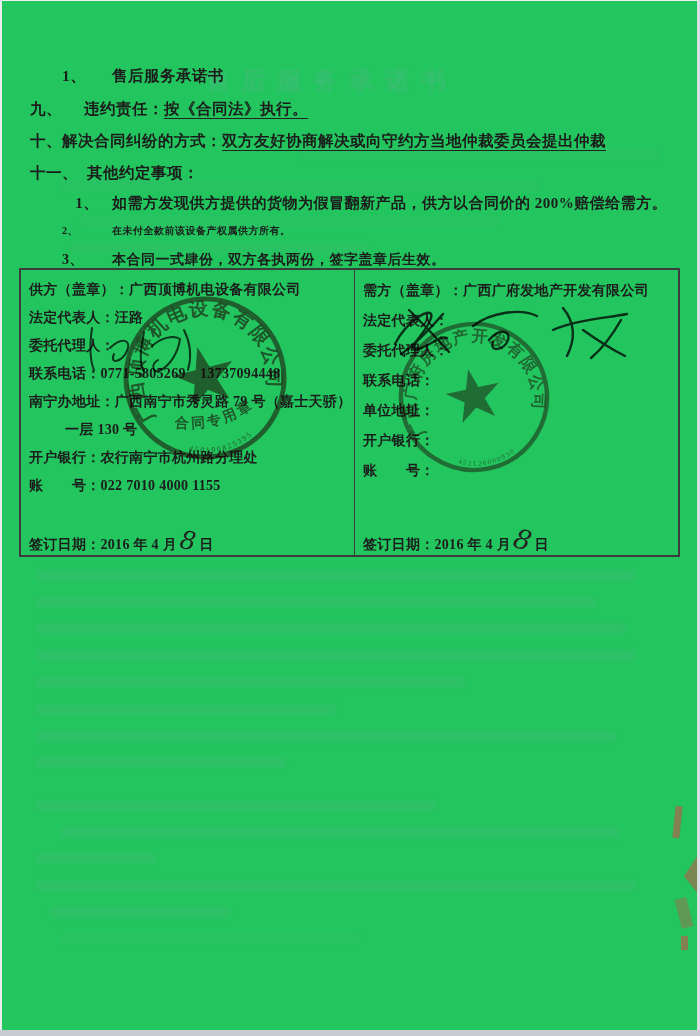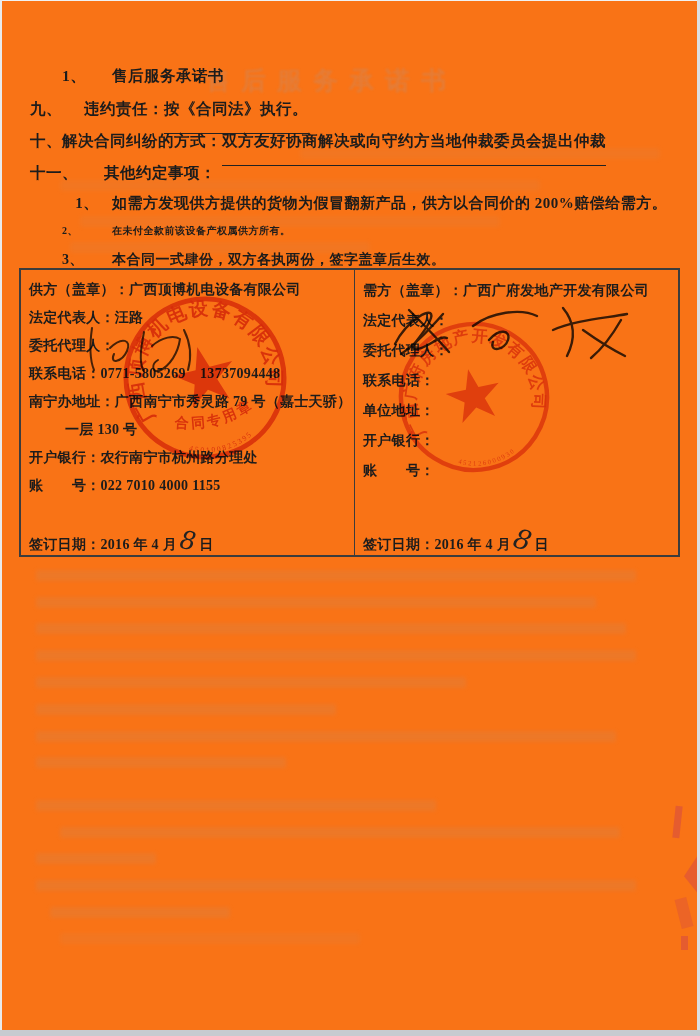--- a/index.html
+++ b/index.html
@@ -1,27 +1,27 @@
 <!DOCTYPE html>
 <html><head>
 <meta charset="utf-8">
 <style>
   html,body{margin:0;padding:0;}
   body{width:700px;height:1036px;background:#9a9a9a;font-family:"Liberation Serif","DejaVu Serif",serif;}
-  .page{position:relative;width:700px;height:1036px;background:#f97316;overflow:hidden;color:#1c1c1c;}
+  .page{position:relative;width:700px;height:1036px;background:#22c55e;overflow:hidden;color:#1c1c1c;}
   
   .edge{position:absolute;pointer-events:none;}
   .edge-bottom{left:0;right:0;bottom:0;height:6px;background:#c7cbd0;}
   .edge-right{top:0;bottom:0;right:0;width:3px;background:#dcdfe2;}
   .edge-left{top:0;bottom:0;left:0;width:2px;background:#e9ebed;}
   .edge-top{left:0;right:0;top:0;height:1px;background:#f0f1f2;}
 
   .tline{position:absolute;white-space:nowrap;font-weight:700;font-size:15.5px;letter-spacing:0.5px;}
   .tline .num{display:inline-block;}
-  .u{border-bottom:1.6px solid #222;padding-bottom:16px;}
+  .u{border-bottom:1.6px solid #222;padding-bottom:1px;}
   .indent-num{display:inline-block;width:50px;}
 
   
   .sig-table{position:absolute;left:19px;top:268px;width:661px;height:289px;border:2px solid #3c3c3c;box-sizing:border-box;display:flex;background:transparent;}
   .cell{position:relative;box-sizing:border-box;padding:6px 8px 0 8px;font-size:14px;font-weight:700;}
   .cell-left{width:334px;border-right:1.6px solid #3c3c3c;}
   .cell-right{flex:1;}
   .row{height:28px;line-height:28px;white-space:nowrap;letter-spacing:0.3px;}
   .cell-right .row{height:30px;line-height:30px;}
   .row.pad{padding-left:36px;}
@@ -62,21 +62,21 @@
 
   <div class="tline" style="left:30px;top:99px;">
     <span class="num" style="margin-right:22px;">九、</span><span>违约责任：</span><span class="u">按《合同法》执行。</span>
   </div>
 
   <div class="tline" style="left:30px;top:131px;">
     <span class="num">十、</span><span>解决合同纠纷的方式：</span><span class="u">双方友好协商解决或向守约方当地仲裁委员会提出仲裁</span>
   </div>
 
   <div class="tline" style="left:30px;top:163px;">
-    <span class="num" style="margin-right:26px;">十一、</span><span>其他约定事项：</span>
+    <span class="num" style="margin-right:9px;">十一、</span><span>其他约定事项：</span>
   </div>
 
   <div class="tline" style="left:62px;top:194px;font-size:15px;text-align:center;">
     <span class="num indent-num">1、</span><span>如需方发现供方提供的货物为假冒翻新产品，供方以合同价的 200%赔偿给需方。</span>
   </div>
   <div class="tline" style="left:62px;top:224px;font-size:10px;">
     <span class="num indent-num">2、</span><span>在未付全款前该设备产权属供方所有。</span>
   </div>
   <div class="tline" style="left:62px;top:251px;font-size:14px;">
     <span class="num indent-num">3、</span><span>本合同一式肆份，双方各执两份，签字盖章后生效。</span>

